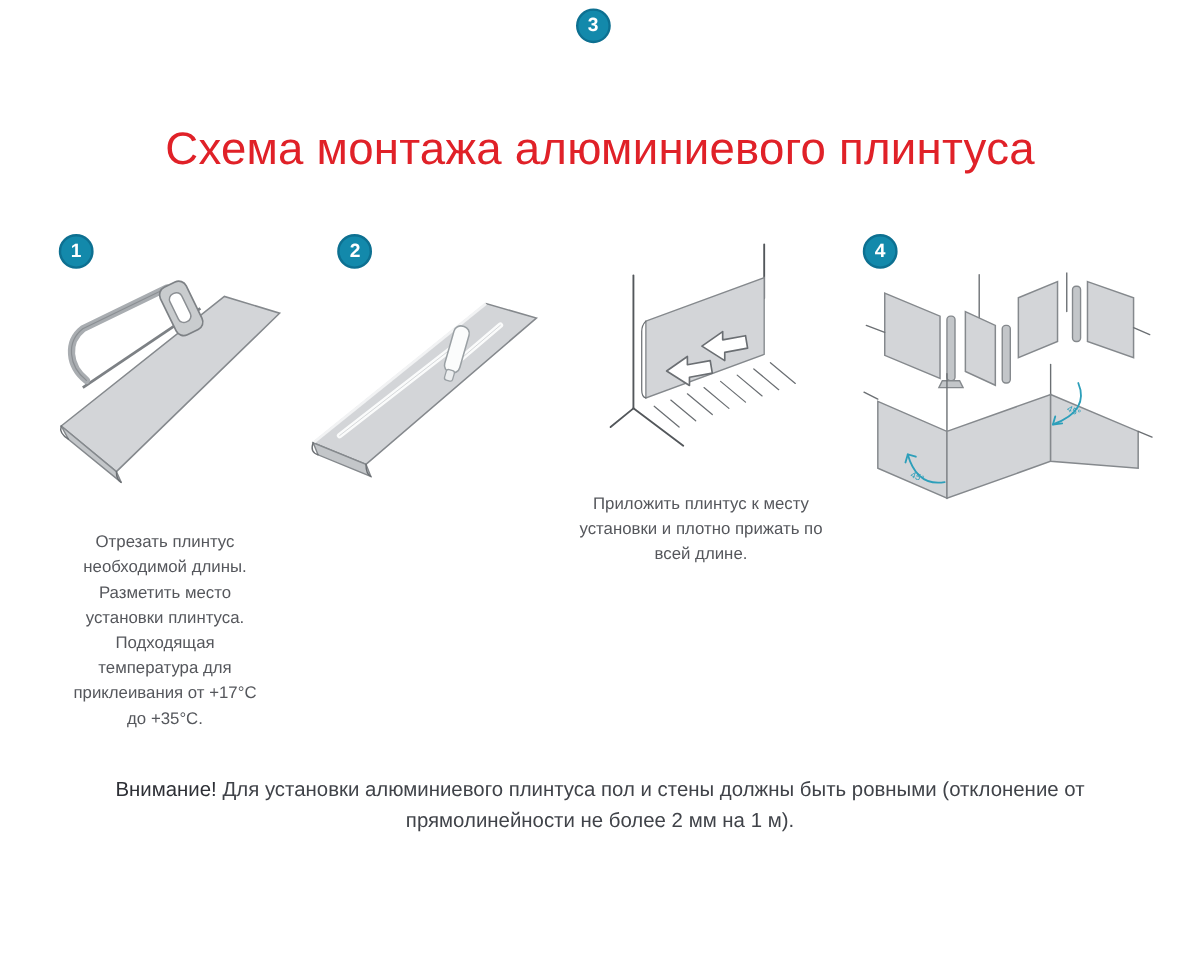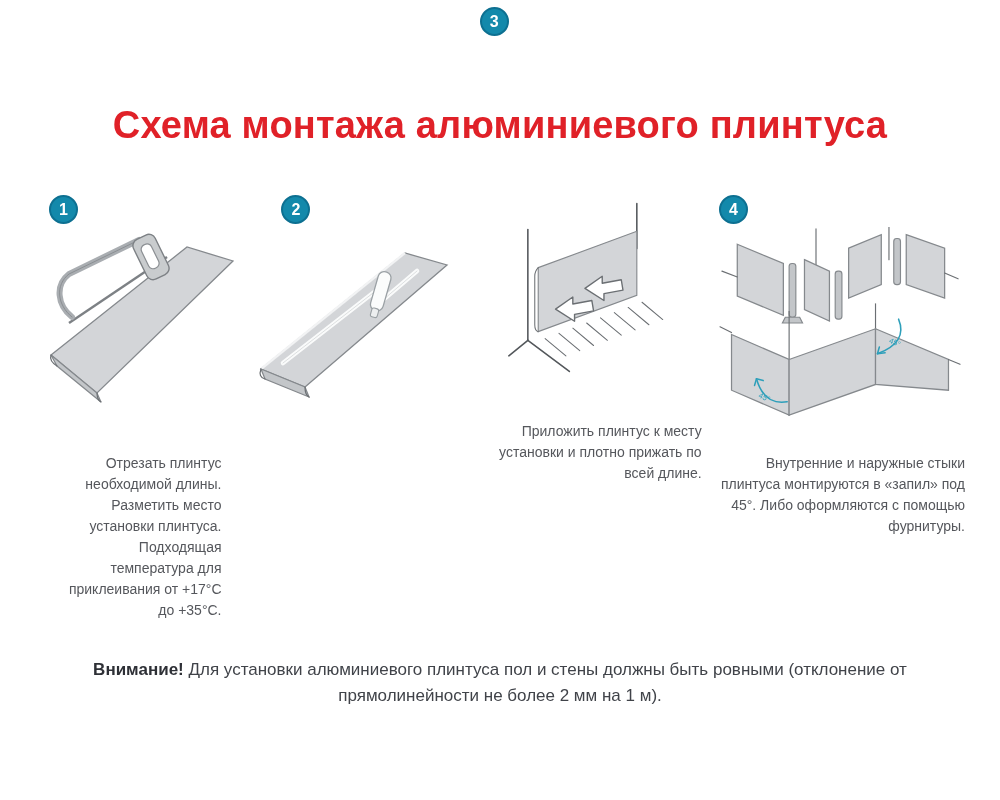--- a/index.html
+++ b/index.html
@@ -8,21 +8,21 @@
     font-family: "Liberation Sans", "DejaVu Sans", sans-serif;
     width: 1000px; height: 800px;
     position: relative; overflow: hidden;
     color: #55575c;
   }
   .page { width: 1000px; height: 800px; background: #ffffff; padding-top: 104px; }
 
   .title {
     text-align: center;
     font-size: 38px;
-    font-weight: 700;
+    font-weight: 400;
     color: #e02128;
     letter-spacing: 0.2px;
   }
 
   .steps {
     width: 930px;
     margin: 48px auto 0 auto;
     display: flex;
     justify-content: space-between;
   }
@@ -43,40 +43,40 @@
     display: flex; align-items: center; justify-content: center;
     margin-left: 14px;
   }
   .step-2 .badge, .step-3 .badge { margin-left: 28px; }
   .step-4 .badge { margin-left: 4px; }
 
   .illo { width: 100%; height: 192px; margin-top: 2px; }
   .illo svg { width: 100%; height: 100%; display: block; }
 
   .desc {
-    margin-top: 34px;
-    text-align: right;
+    margin-top: 22px;
+    text-align: center;
     font-size: 14px;
     line-height: 1.5;
     color: #55575c;
   }
   .step-1 .desc { max-width: 168px; }
   .step-2 .desc { max-width: 190px; }
   .step-3 .desc { max-width: 238px; }
   .step-4 .desc { max-width: 252px; }
 
   .warning {
     margin: 36px auto 0 auto;
     max-width: 840px;
     text-align: center;
     font-size: 17px;
     line-height: 1.55;
     color: #404349;
   }
-  .warning strong { color: #2e3036; font-weight: 700; text-align: center; }
+  .warning strong { color: #2e3036; font-weight: 400; text-align: center; }
 
   
   .fill-metal { fill: #d3d5d8; stroke: #85898d; stroke-width: 1.3; }
   .fill-metal-dk { fill: #c3c6c9; stroke: #85898d; stroke-width: 1.2; }
   .line-dk { stroke: #53575b; stroke-width: 1.8; fill: none; stroke-linecap: round; }
   .line-th { stroke: #6b6f73; stroke-width: 1.2; fill: none; stroke-linecap: round; }
   .accent { stroke: #2d9fba; fill: none; stroke-width: 1.6; stroke-linecap: round; }
   .accent-txt { fill: #2d9fba; font-size: 8px; font-family: "Liberation Sans", sans-serif; }
 </style>
 </head>
@@ -207,21 +207,20 @@
             <path class="accent" d="M38,158 Q 46,186 70,182"></path>
             <path class="accent" d="M38,158 l -2,7 M38,158 l 7,2"></path>
             <text class="accent-txt" x="40" y="180" transform="rotate(24 46 178)">45°</text>
 
             <path class="accent" d="M186,96 Q 196,120 164,132"></path>
             <path class="accent" d="M164,132 l 8,-1 M164,132 l 2,-7"></path>
             <text class="accent-txt" x="176" y="122" transform="rotate(24 180 120)">45°</text>
           </g>
         </svg>
       </div>
-      <p class="desc">Внутренние и наружные стыки плинтуса монтируются в «запил» под 45°. Либо оформляются с помощью фурнитуры.</p>
     </div>
 
   </div>
 
   <p class="warning">
     <strong>Внимание!</strong>
     <span>Для установки алюминиевого плинтуса пол и стены должны быть ровными (отклонение от прямолинейности не более 2 мм на 1 м).</span>
   </p>
 
 </div>

